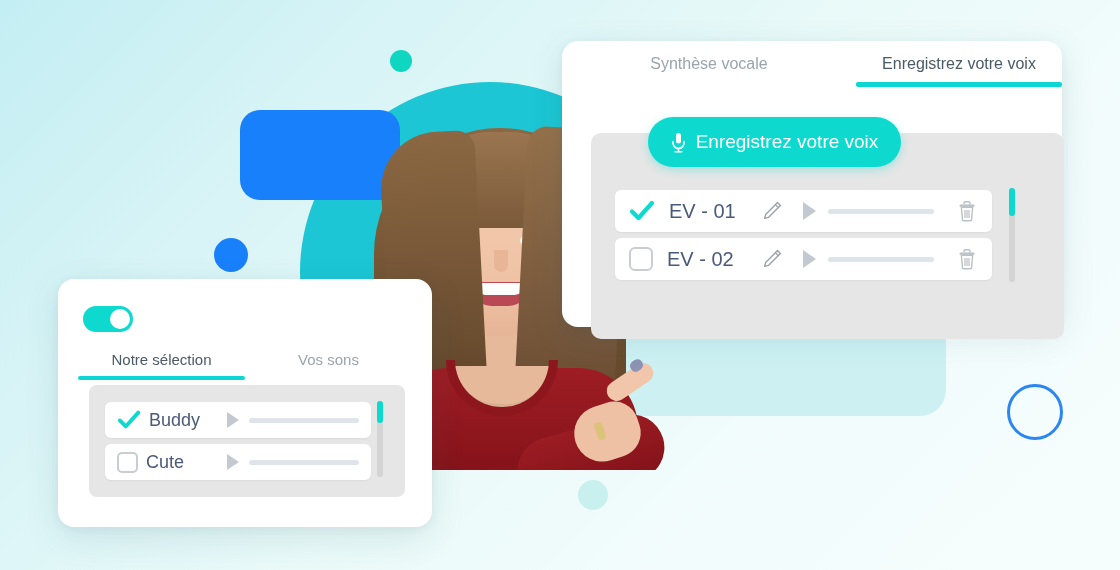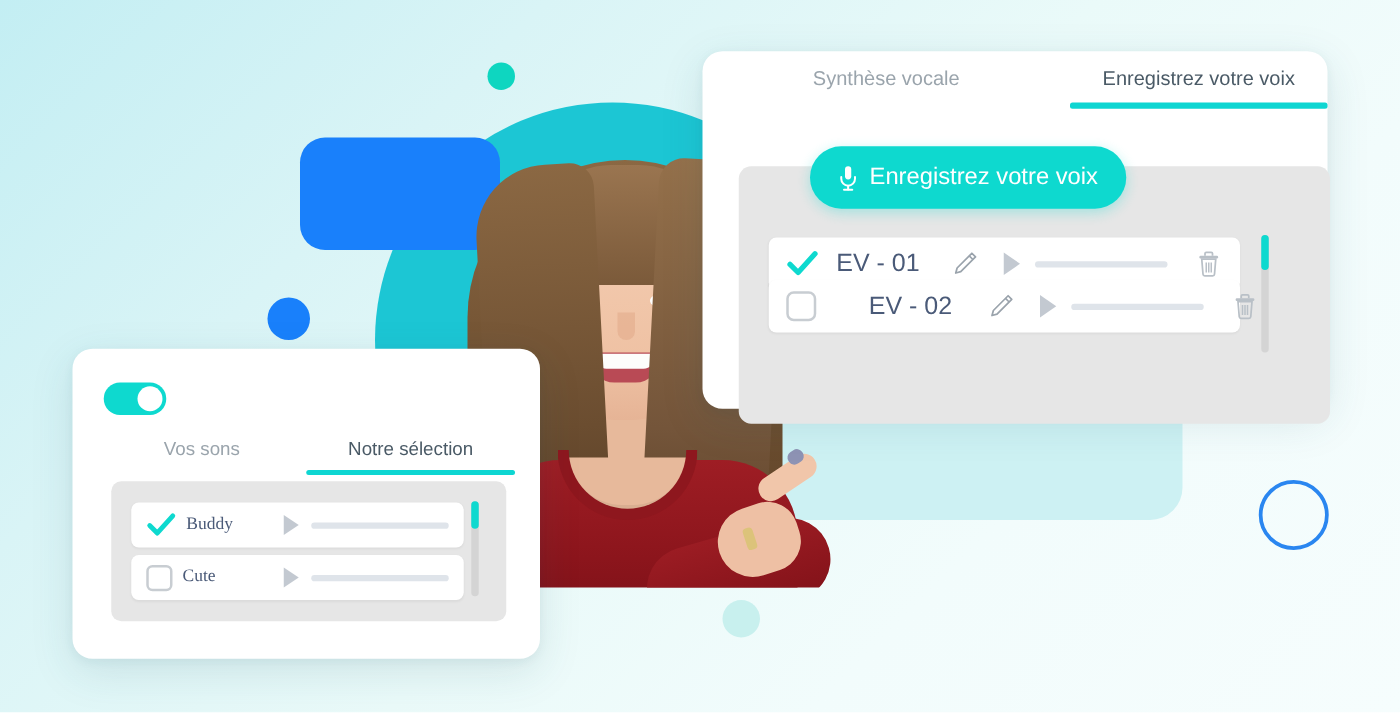--- a/index.html
+++ b/index.html
@@ -238,21 +238,21 @@
     position: absolute;
     left: 615px;
     width: 377px; height: 42px;
     background: #ffffff;
     border-radius: 6px;
     display: flex; align-items: center;
     padding: 0 14px;
     box-shadow: 0 1px 2px rgba(0,0,0,.05);
   }
   #rec-row-0 { top: 190px; }
-  #rec-row-1 { top: 224px; gap: 28px; }
+  #rec-row-1 { top: 238px; }
 
   .check-mark {
     width: 26px; height: 26px; position: relative; flex: 0 0 26px; cursor: pointer;
   }
   .check-mark svg { display: block; }
   .check-box {
     width: 24px; height: 24px; flex: 0 0 24px;
     border: 2px solid #c8cdd2;
     border-radius: 6px;
     background: #fff;
@@ -351,21 +351,21 @@
     left: 105px;
     width: 266px; height: 36px;
     background: #ffffff;
     border-radius: 6px;
     display: flex; align-items: center;
     padding: 0 12px;
     box-shadow: 0 1px 2px rgba(0,0,0,.05);
   }
   #music-row-0 { top: 402px; }
   #music-row-1 { top: 444px; }
-  .music-row .row-label { margin-left: 8px; font-size: 14px; font-family: Liberation Serif, serif; }
+  .music-row .row-label { margin-left: 8px; font-size: 18px; }
   .music-row .check-mark { width: 24px; height: 24px; flex: 0 0 24px; }
   .music-row .check-box { width: 21px; height: 21px; flex: 0 0 21px; border-radius: 5px; }
   .music-row .play-icon {
     margin-left: 22px;
     border-left-width: 12px; border-top-width: 8px; border-bottom-width: 8px;
   }
   .music-row .progress { width: 110px; margin-left: 10px; }
 
   #music-scroll { left: 377px; top: 401px; height: 76px; }
   #music-scroll .thumb { height: 22px; }
@@ -494,22 +494,22 @@
   <div class="scrollbar" id="voice-scroll">
     <div class="thumb"></div>
   </div>
 
   <div class="panel" id="music-panel">
     <div id="toggle">
       <div class="knob"></div>
     </div>
 
     <div class="mtabs">
+      <div class="mtab active">Notre sélection</div>
       <div class="mtab">Vos sons</div>
-      <div class="mtab active">Notre sélection</div>
     </div>
 
     <div id="music-gray"></div>
   </div>
 
   <div class="music-row" id="music-row-0">
     <span class="check-mark">
       <svg width="24" height="24" viewBox="0 0 26 26" fill="none" aria-hidden="true">
         <path d="M3 13.5 L9.5 20 L23 5" stroke="#0ed9cf" stroke-width="4.2" stroke-linecap="round" stroke-linejoin="round"></path>
       </svg>

